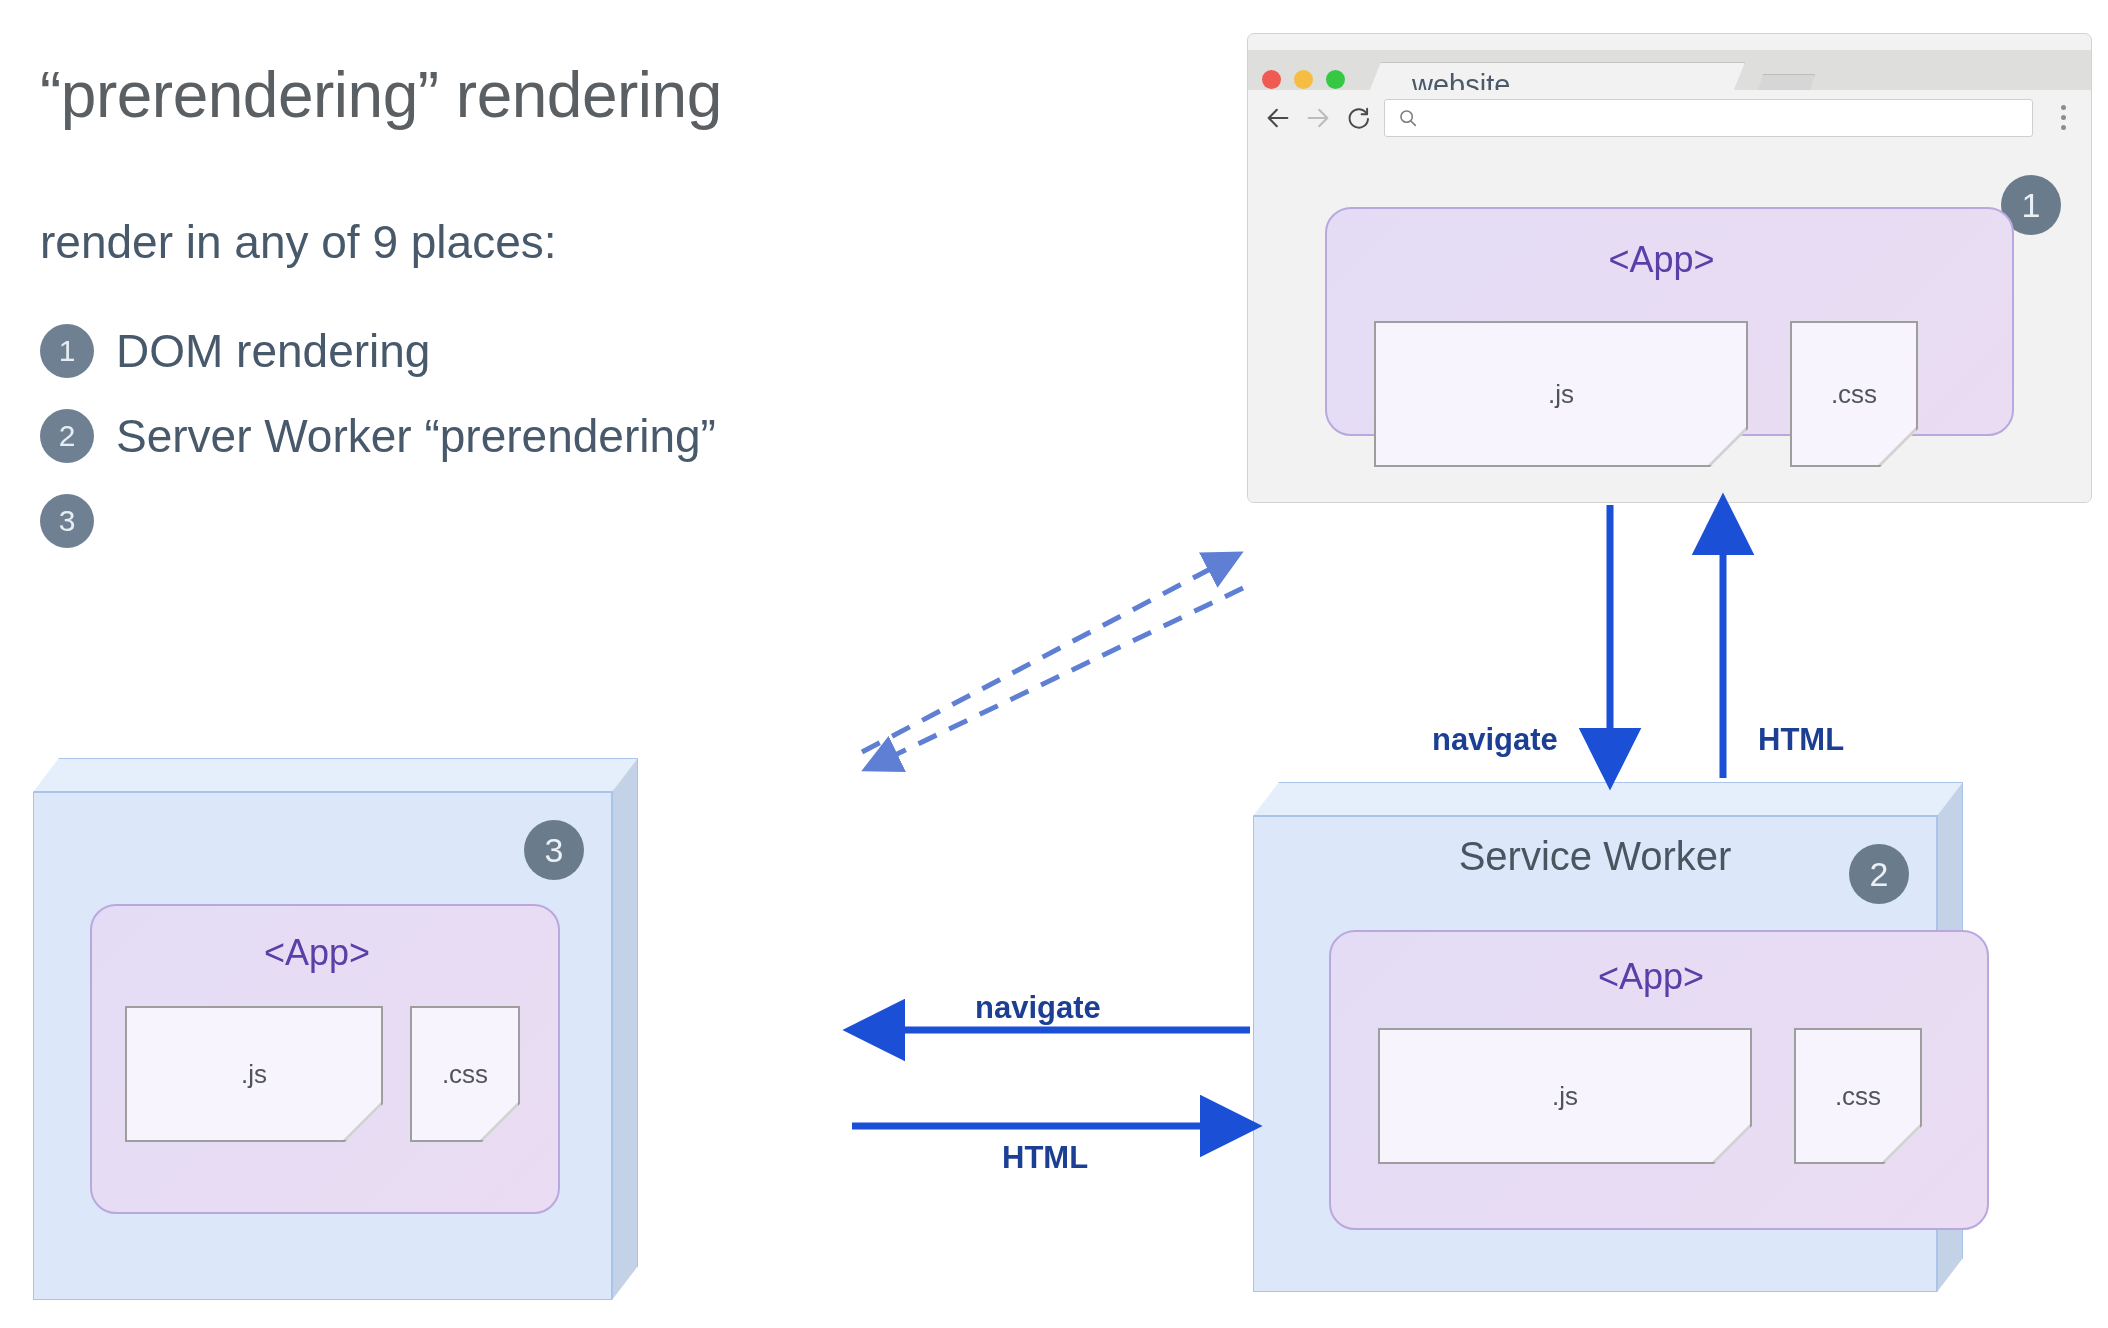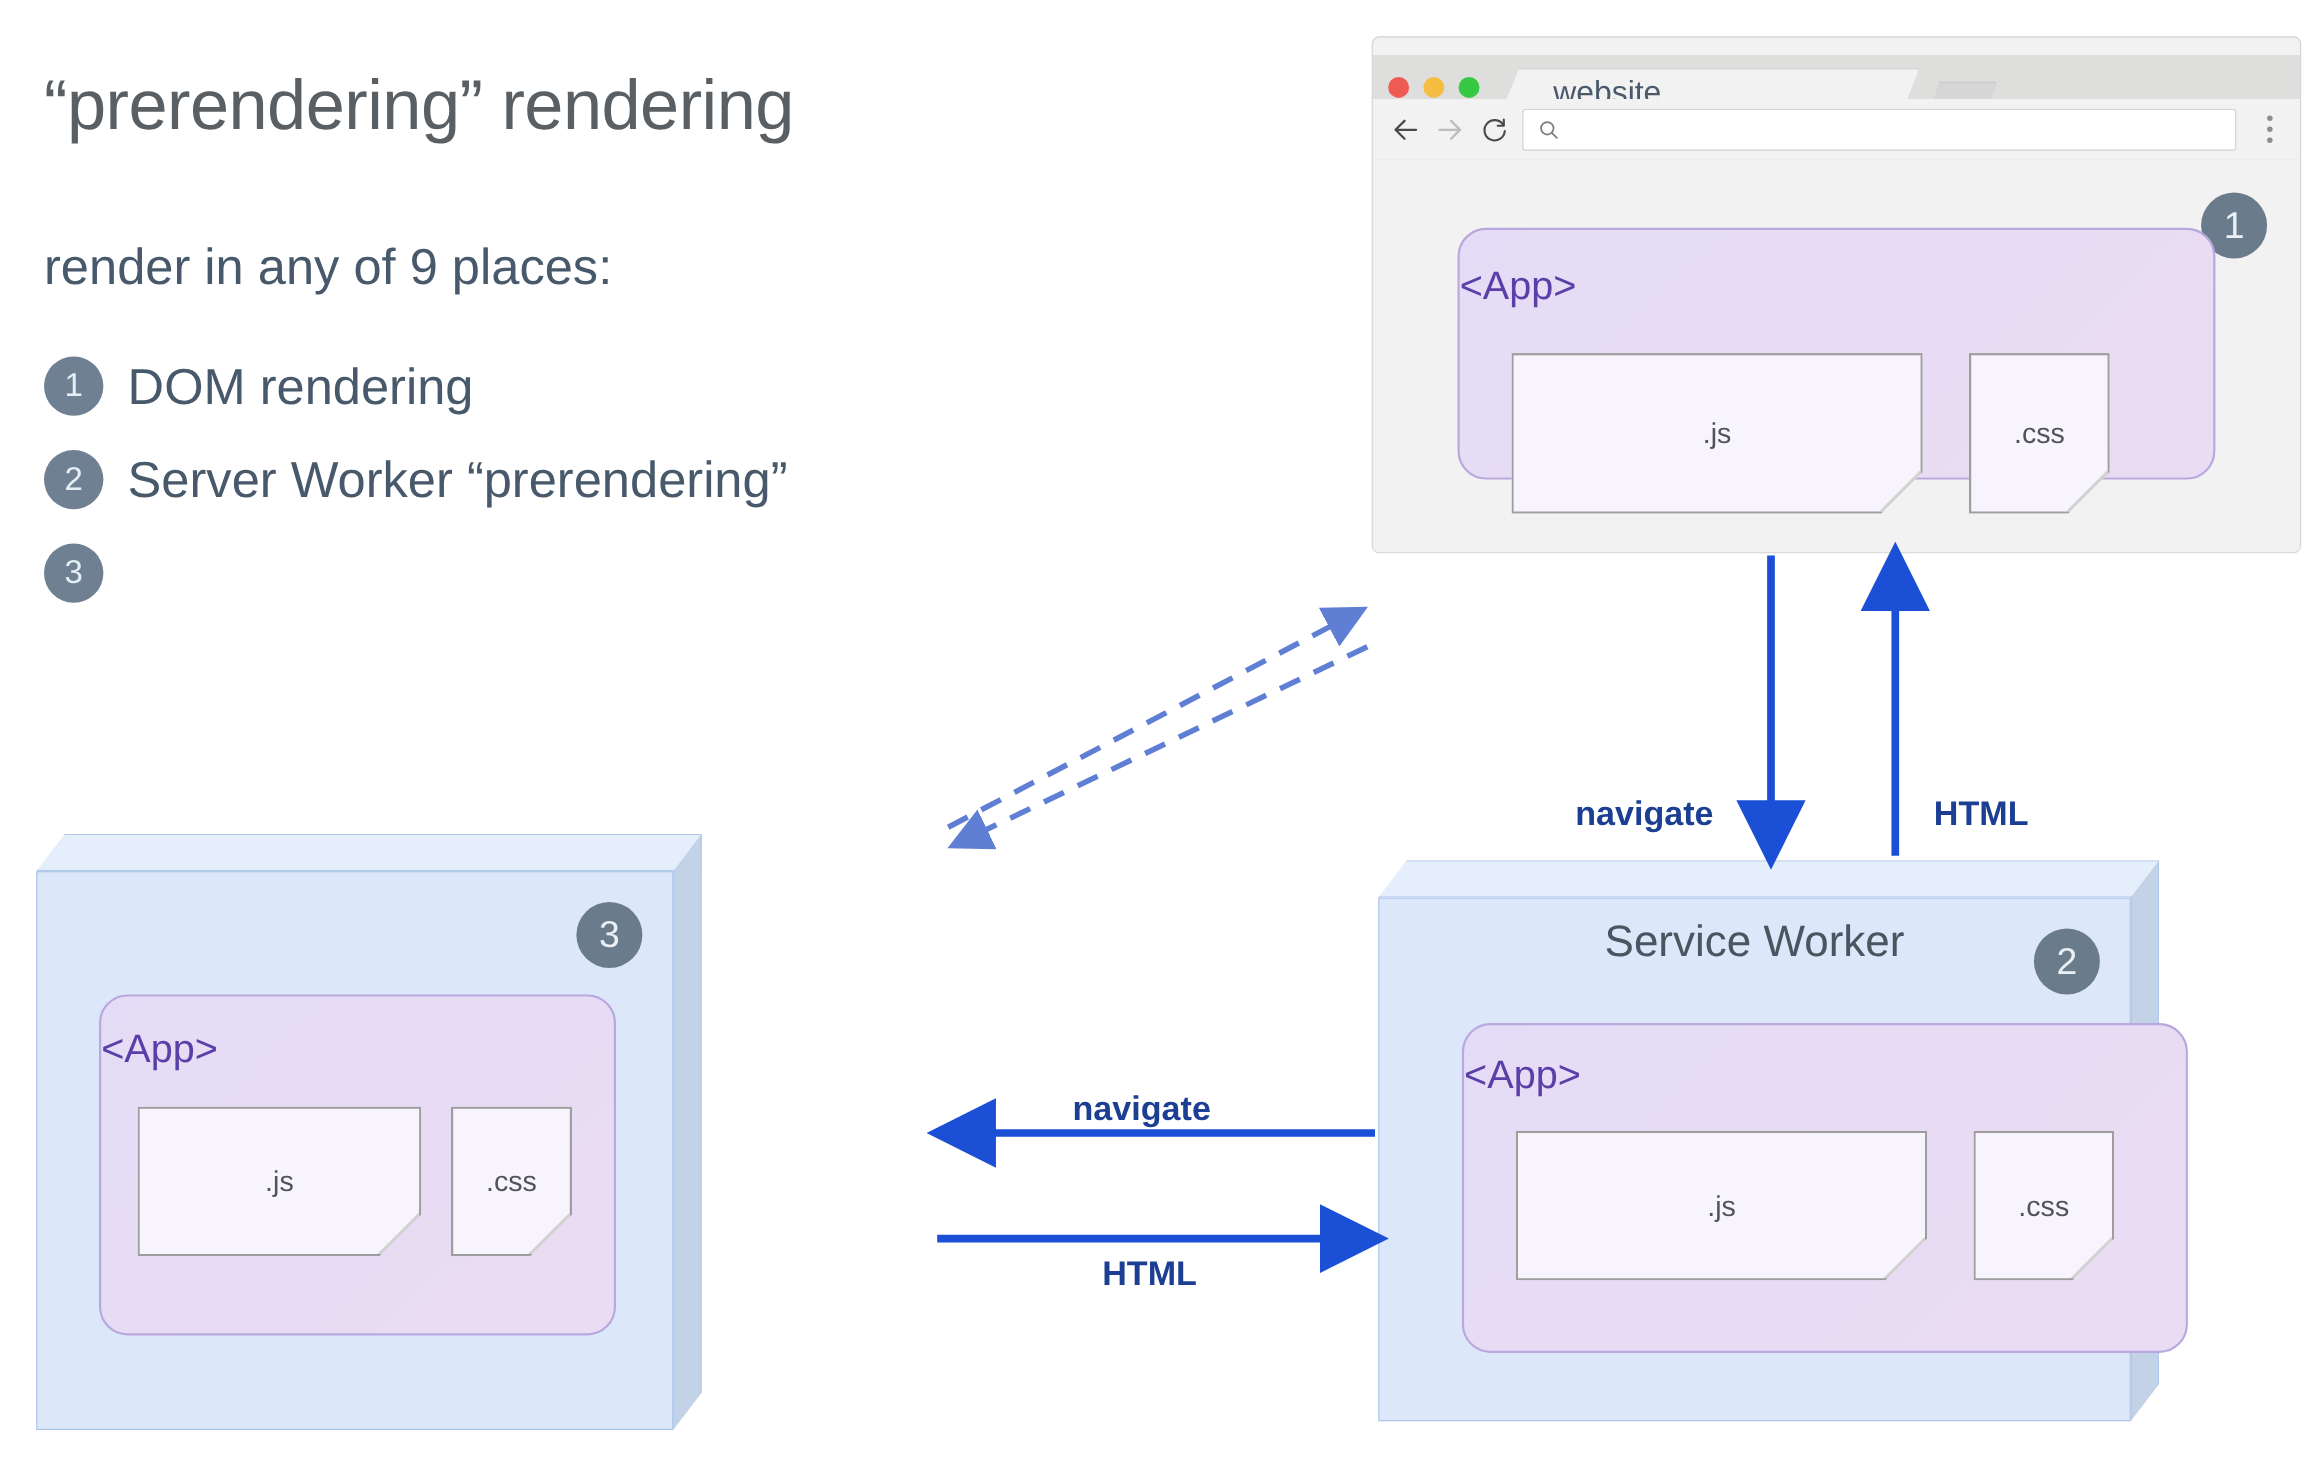--- a/index.html
+++ b/index.html
@@ -57,21 +57,21 @@
     display:flex;align-items:center;justify-content:center;
   }
 
   
   .app-panel{
     position:absolute; border:2px solid #b9a8dd; border-radius:26px;
     background:linear-gradient(135deg,#e4dcf6 0%, #eadcf2 100%);
     box-sizing:border-box;
   }
   .app-label{
-    position:absolute; left:0; right:16px; 
+    position:absolute; left:0; right:16px; text-align:center;
     font-size:36px; color:#5b3fa8;
   }
   
   .sheet{
     position:absolute; background:#f7f4fd; border:2px solid #9e9e9e;
     box-sizing:border-box; display:flex;align-items:center;justify-content:center;
     font-size:26px;color:#4f5458;
   }
   .sheet.js{ clip-path:polygon(0 0,100% 0,100% calc(100% - 38px), calc(100% - 38px) 100%, 0 100%); }
   .sheet.css{ clip-path:polygon(0 0,100% 0,100% calc(100% - 38px), calc(100% - 38px) 100%, 0 100%); }

